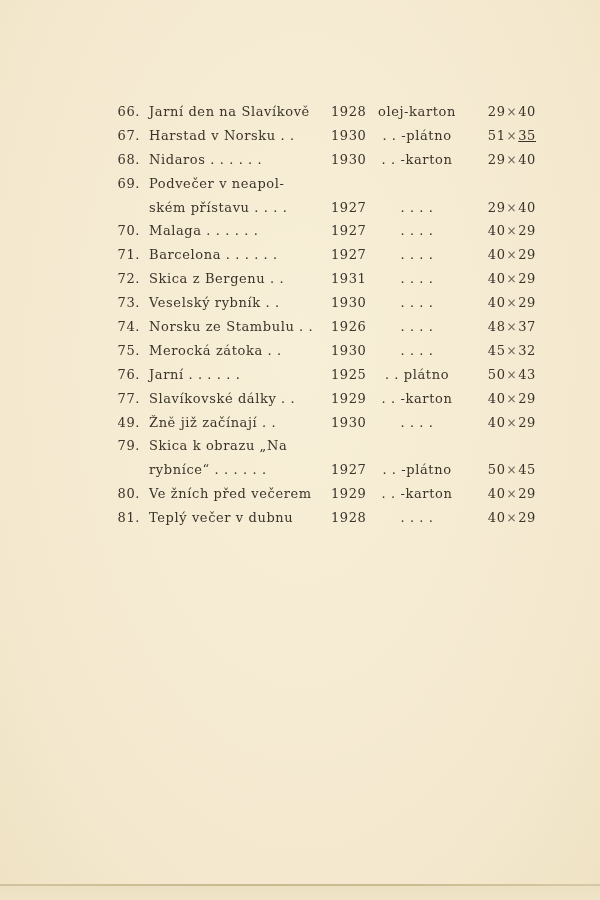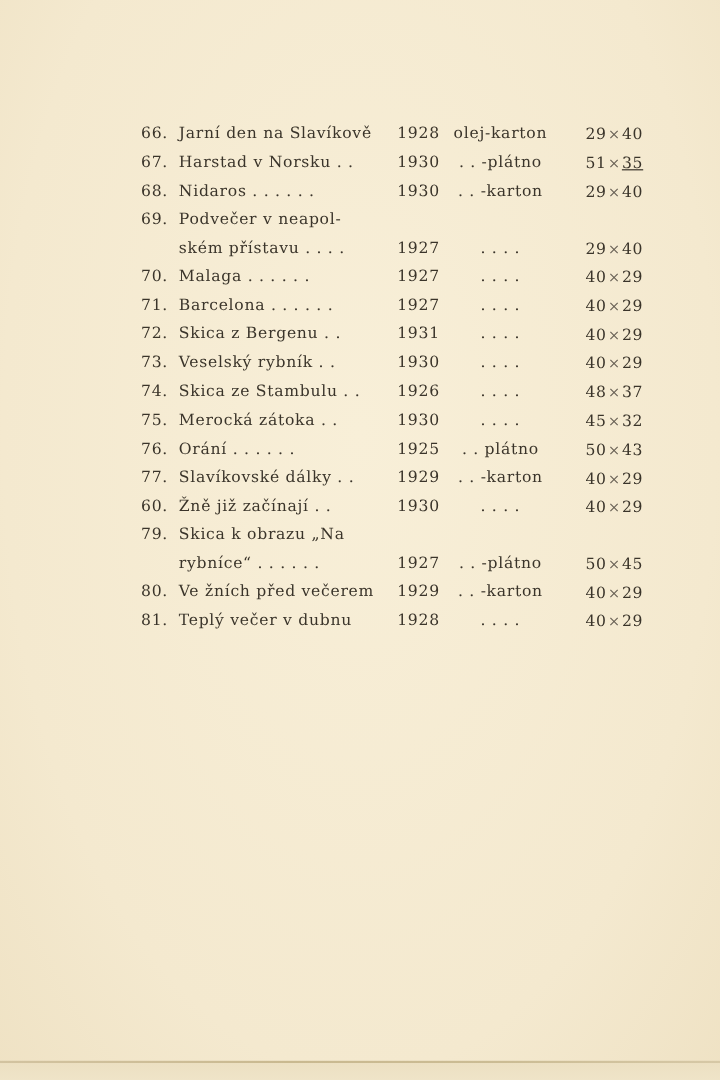--- a/index.html
+++ b/index.html
@@ -146,48 +146,48 @@
       </div>
       <div class="row">
         <span class="num">73.</span>
         <span class="title">Veselský rybník   . .</span>
         <span class="year">1930</span>
         <span class="medium">. .      . .</span>
         <span class="size"><span style="position: static;">40</span><span class="times" style="position: static;">×</span><span style="position: static;">29</span></span>
       </div>
       <div class="row">
         <span class="num">74.</span>
-        <span class="title">Skica ze Stambulu . .</span>
+        <span class="title">Norsku ze Stambulu . .</span>
         <span class="year">1926</span>
         <span class="medium">. .      . .</span>
         <span class="size"><span style="position: static;">48</span><span class="times" style="position: static;">×</span><span style="position: static;">37</span></span>
       </div>
       <div class="row">
         <span class="num">75.</span>
         <span class="title">Merocká zátoka   . .</span>
         <span class="year">1930</span>
         <span class="medium">. .      . .</span>
         <span class="size"><span style="position: static;">45</span><span class="times" style="position: static;">×</span><span style="position: static; text-align: center;">32</span></span>
       </div>
       <div class="row">
         <span class="num">76.</span>
-        <span class="title">Orání   . .   . .   . .</span>
+        <span class="title">Jarní   . .   . .   . .</span>
         <span class="year">1925</span>
         <span class="medium">. .  plátno</span>
         <span class="size"><span style="position: static;">50</span><span class="times" style="position: static;">×</span><span style="position: static; margin-top: 44px;">43</span></span>
       </div>
       <div class="row">
         <span class="num">77.</span>
         <span class="title">Slavíkovské dálky . .</span>
         <span class="year">1929</span>
         <span class="medium">. . -karton</span>
         <span class="size"><span style="position: static;">40</span><span class="times" style="position: static;">×</span><span style="position: static;">29</span></span>
       </div>
       <div class="row">
-        <span class="num">60.</span>
+        <span class="num">49.</span>
         <span class="title">Žně již začínají   . .</span>
         <span class="year">1930</span>
         <span class="medium">. .      . .</span>
         <span class="size"><span style="position: static;">40</span><span class="times" style="position: static;">×</span><span style="position: static;">29</span></span>
       </div>
       <div class="row">
         <span class="num">79.</span>
         <span class="title">Skica k obrazu „Na</span>
         <span class="year"></span>
         <span class="medium"></span>

